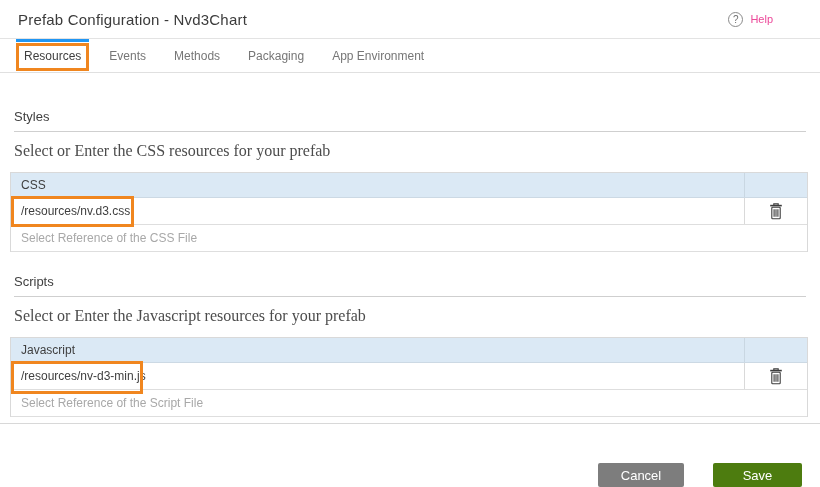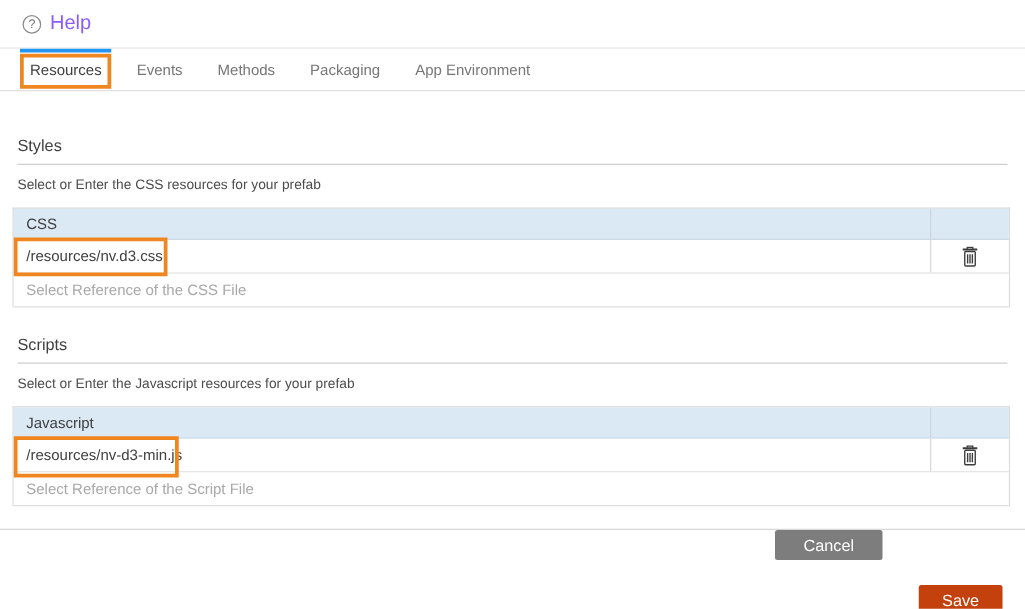--- a/index.html
+++ b/index.html
@@ -18,21 +18,21 @@
     display: flex; align-items: center; justify-content: space-between;
     padding: 0 47px 0 18px; background: #fff;
   }
   .title { font-size: 15px; color: #3b3b3b; letter-spacing: .2px; }
   .help { display: flex; align-items: center; gap: 7px; cursor: pointer; }
   .help-icon {
     width: 15px; height: 15px; border: 1px solid #8a8a8a; border-radius: 50%;
     color: #6f6f6f; font-size: 10px; line-height: 13px; text-align: center;
     display: inline-block;
   }
-  .help-label { font-size: 16px; color: #8b5cf6; }
+  .help-label { font-size: 11px; color: #ec4899; }
 
   
   .tabs {
     height: 34px; border-bottom: 1px solid #e0e0e0;
     display: flex; align-items: stretch; position: relative;
     padding-left: 16px; background: #fff;
   }
   .tab {
     font-size: 12px; color: #767676; display: flex; align-items: center;
     padding: 0 8px; margin-right: 12px; position: relative; cursor: pointer;
@@ -47,21 +47,21 @@
     border: 3px solid #f0861f; pointer-events: none;
   }
 
   
   .content { padding: 14px 12px 0 10px; }
   .section { margin-bottom: 16px; }
   .section-heading {
     font-size: 13px; font-weight: normal; color: #404040;
     margin: 16px 2px 0 4px; padding: 6px 0 7px 0; border-bottom: 1px solid #cfcfcf;
   }
-  .section-desc { font-size: 11px; color: #4c4c4c; margin: 10px 0 12px 4px; }
+  .section-desc { font-size: 16px; color: #4c4c4c; margin: 10px 0 12px 4px; font-family: Liberation Serif, serif; }
 
   .res-table { border: 1px solid #d9d9d9; border-bottom: none; width: 798px; }
   .trow { display: flex; align-items: stretch; border-bottom: 1px solid #dedede; background: #fff; }
   .thead { background: #dbe9f5; border-bottom: 1px solid #ccd9e4; }
   .td-main {
     flex: 1 1 auto; font-size: 12px; padding: 6px 10px; position: relative;
     display: flex; align-items: center; min-height: 25px; color: #3f3f3f;
   }
   .thead .td-main { min-height: 24px; padding: 5px 10px; text-align: right; }
   .td-action {
@@ -76,37 +76,38 @@
     position: absolute; top: -2px; border: 3px solid #f0861f;
     pointer-events: none;
   }
   .value-annotation.css-box  { left: 0; width: 123px; height: 31px; }
   .value-annotation.js-box   { left: 0; width: 132px; height: 33px; }
 
   
   .footer {
     position: absolute; left: 0; right: 0; bottom: 0; height: 64px;
     border-top: 1px solid #d8d8d8; background: #fff;
-    display: flex; align-items: flex-start; justify-content: flex-end;
+    display: flex; align-items: flex-end; justify-content: flex-end;
     padding: 0 18px; gap: 29px;
   }
   .btn {
     border: none; border-radius: 2px; height: 24px;
     font-size: 13px; color: #ffffff; cursor: pointer;
     font-family: "Liberation Sans", "DejaVu Sans", sans-serif;
   }
   .btn-cancel { background: #7d7d7d; width: 86px; }
-  .btn-save   { background: #c2410c; width: 67px; margin-top: 44px; }
+  .btn-save   { background: #4d7c0f; width: 89px; margin-top: 44px; }
 </style>
 </head>
 <body>
 
 <div class="app">
 
   <div class="header">
+    <div class="title">Prefab Configuration - Nvd3Chart</div>
     <div class="help">
       <span class="help-icon">?</span>
       <span class="help-label">Help</span>
     </div>
   </div>
 
   <div class="tabs">
     <div class="tab active">
       <span class="tab-indicator"></span>
       <span>Resources</span>

